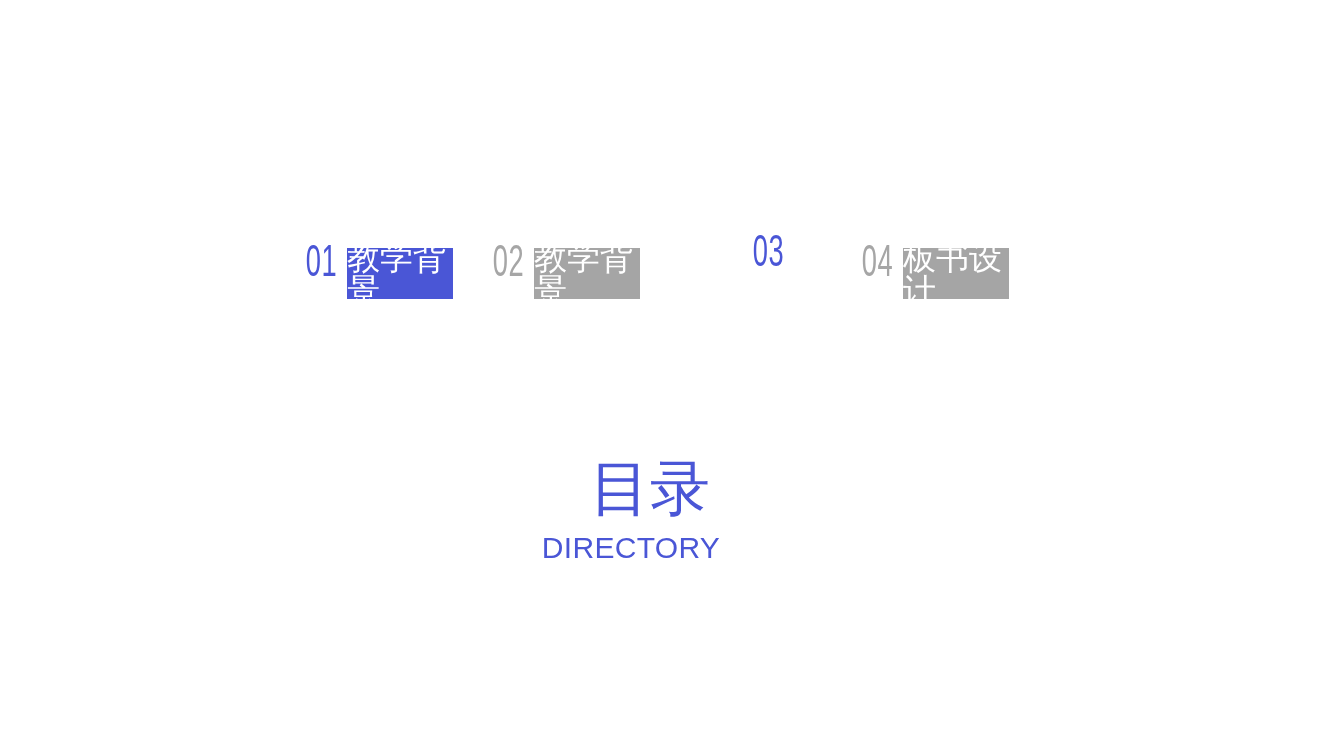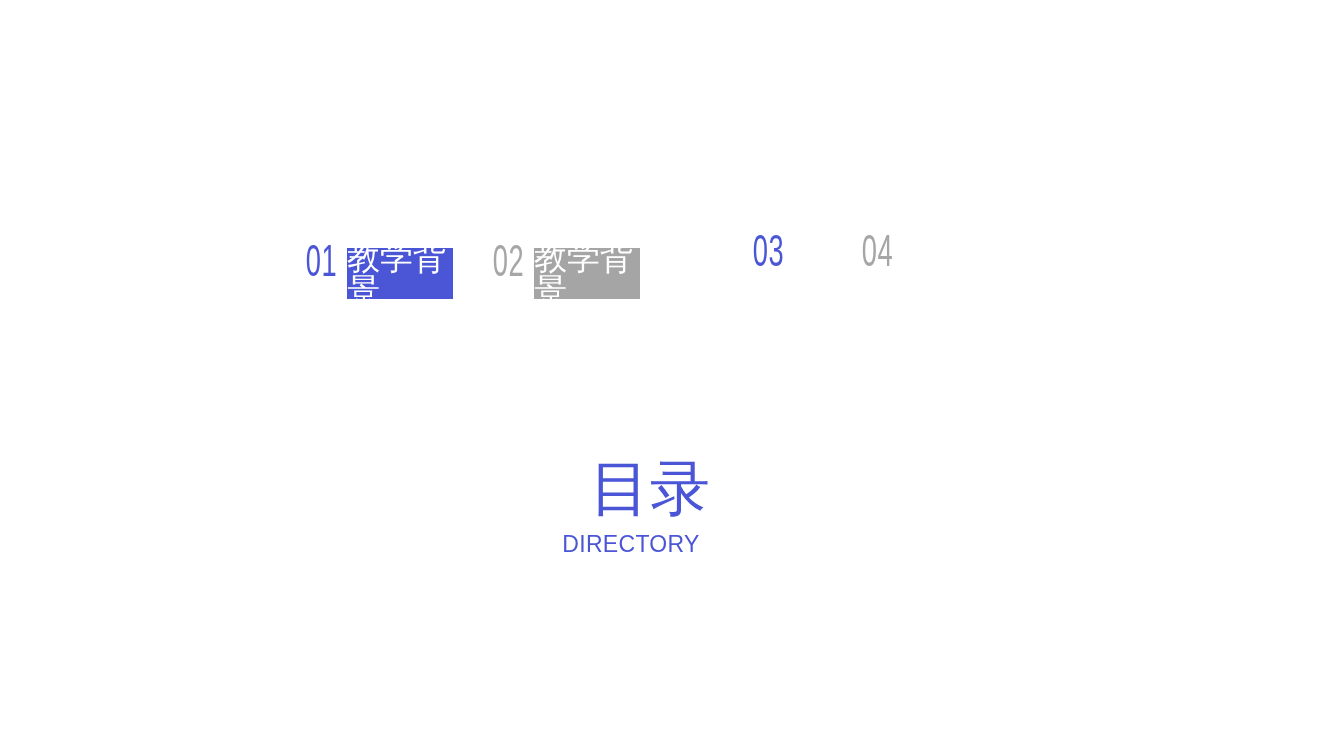--- a/index.html
+++ b/index.html
@@ -65,21 +65,21 @@
       color: #4a56d6;
       font-size: 60px;
       line-height: 1;
       height: 66px;
       font-family: "DejaVu Sans", sans-serif;
       margin-left: 38px;
     }
     .title-en {
       color: #4a56d6;
       font-family: "Liberation Sans", sans-serif;
-      font-size: 23px;
+      font-size: 30px;
       line-height: 1;
       margin-top: 9px;
       letter-spacing: 0.3px;
     }
   </style>
 </head>
 <body>
 
 <div class="item blue" style="left:296px;">
   <div class="num">01</div>
@@ -90,18 +90,19 @@
   <div class="num">02</div>
   <div class="label">教学背景</div>
 </div>
 
 <div class="item blue" style="left:743px;">
   <div class="num">03</div>
 </div>
 
 <div class="item grey" style="left:852px;">
   <div class="num">04</div>
+  <div class="label">板书设计</div>
 </div>
 
 <div class="title-block">
   <div class="title-cn">目录</div>
   <div class="title-en">DIRECTORY</div>
 </div>
 
 </body></html>

